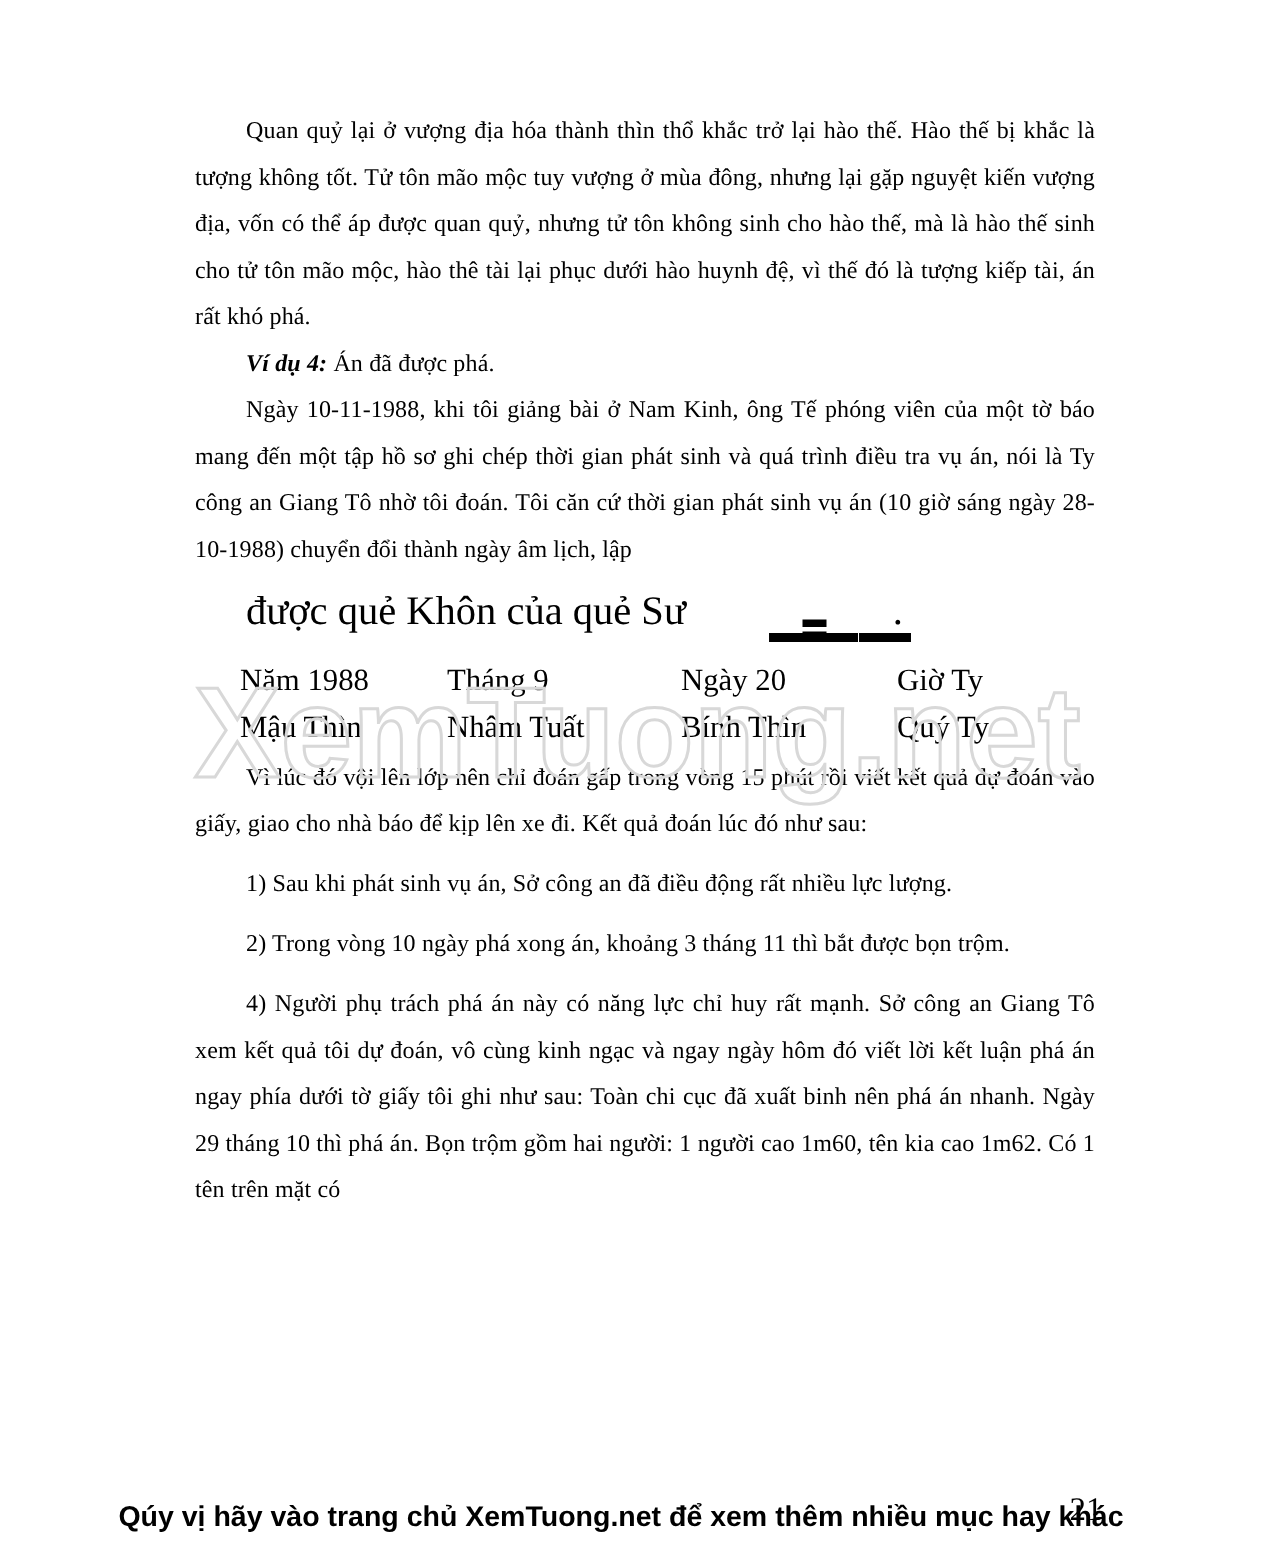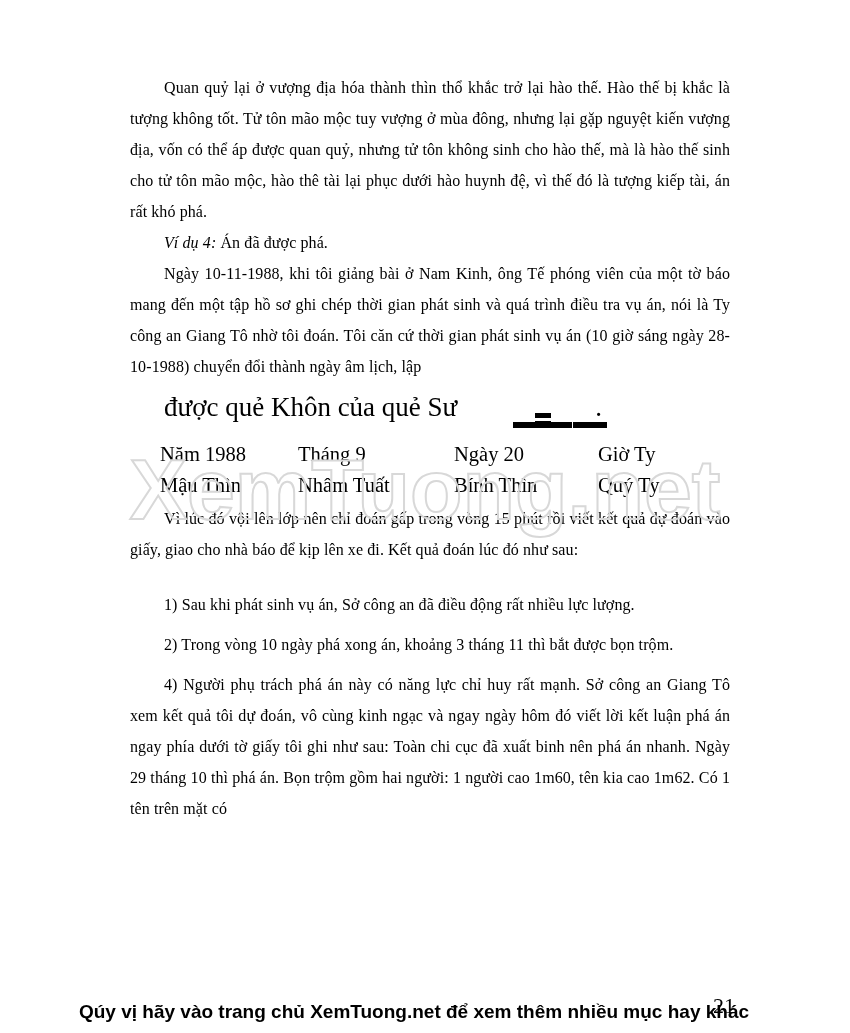--- a/index.html
+++ b/index.html
@@ -29,21 +29,21 @@
   }
   p {
     margin: 0 0 0 0;
     font-size: 16px;
     line-height: 31px;
     text-align: justify;
     text-indent: 34px;
     letter-spacing: 0.1px;
   }
   .example-label {
-    font-weight: normal;
+    font-weight: bold;
     font-style: italic;
   }
   .hex-line {
     margin-top: 10px;
     font-size: 27px;
     line-height: 31px;
     text-indent: 34px;
     position: relative;
     white-space: nowrap;
   }
@@ -174,21 +174,21 @@
       <tr>
         <td class="c1">Mậu Thìn</td>
         <td class="c2">Nhâm Tuất</td>
         <td class="c3">Bính Thìn</td>
         <td class="c4">Quý Ty</td>
       </tr>
     </tbody>
       </table>
 
     <p>Vì lúc đó vội lên lớp nên chỉ đoán gấp trong vòng 15 phút rồi viết kết quả dự đoán vào giấy, giao cho nhà báo để kịp lên xe đi. Kết quả đoán lúc đó như sau:</p>
-    <p style="margin-top:24px">1) Sau khi phát sinh vụ án, Sở công an đã điều động rất nhiều lực lượng.</p>
+    <p style="margin-top:9px">1) Sau khi phát sinh vụ án, Sở công an đã điều động rất nhiều lực lượng.</p>
     <p style="margin-top:9px">2) Trong vòng 10 ngày phá xong án, khoảng 3 tháng 11 thì bắt được bọn trộm.</p>
     <p style="margin-top:9px">4) Người phụ trách phá án này có năng lực chỉ huy rất mạnh. Sở công an Giang Tô xem kết quả tôi dự đoán, vô cùng kinh ngạc và ngay ngày hôm đó viết lời kết luận phá án ngay phía dưới tờ giấy tôi ghi như sau: Toàn chi cục đã xuất binh nên phá án nhanh. Ngày 29 tháng 10 thì phá án. Bọn trộm gồm hai người: 1 người cao 1m60, tên kia cao 1m62. Có 1 tên trên mặt có</p>
   </div>
 
   <div class="watermark">XemTuong.net</div>
 
   <div class="pagenum">21</div>
 
   <div class="footer">
     <span>Qúy vị hãy vào trang chủ </span><span class="brand">XemTuong.net</span><span> để xem thêm nhiều mục hay khác</span>

